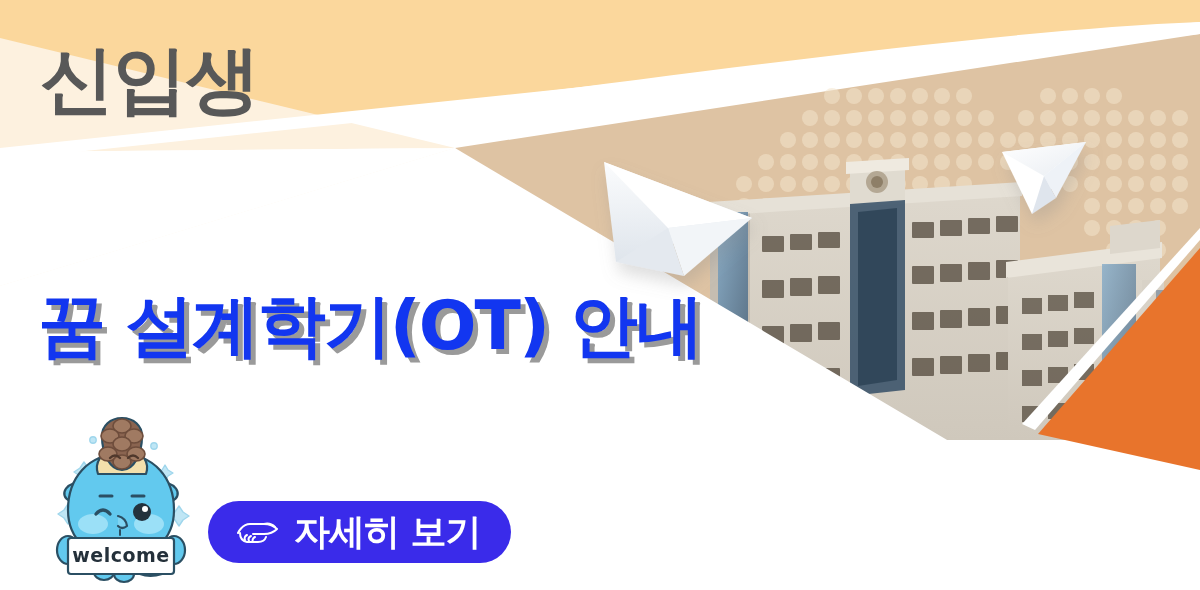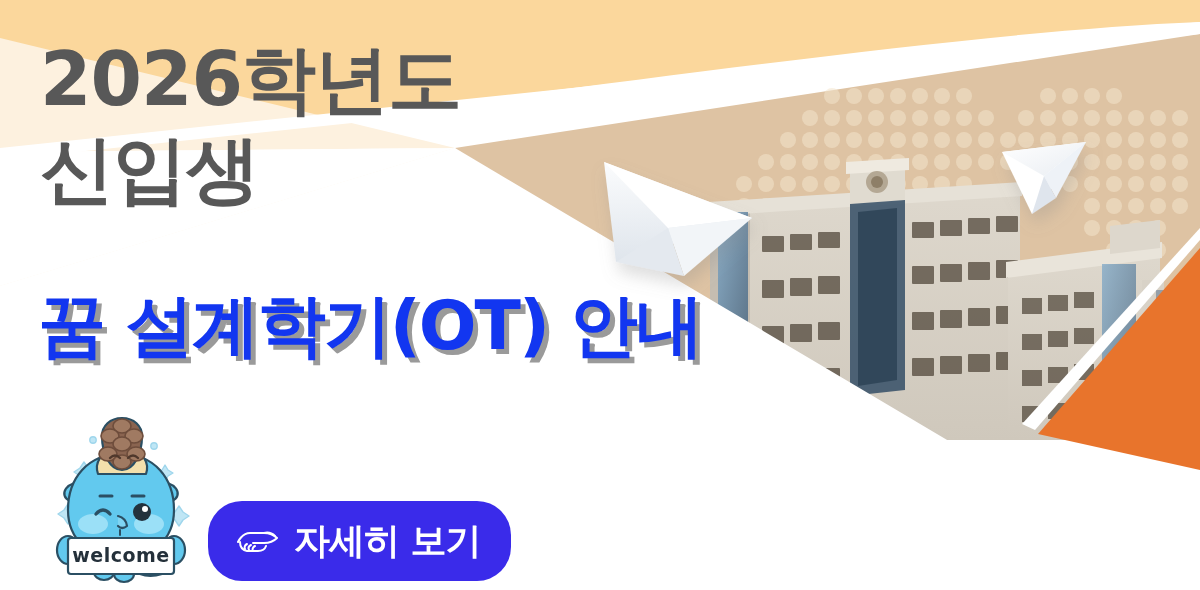--- a/index.html
+++ b/index.html
@@ -67,21 +67,21 @@
     color: #1236F0;
     white-space: nowrap;
     text-shadow: 5px 5px 0 #9a9a9a;
   }
 
   
   #cta-button {
     position: absolute;
     left: 208px;
     top: 501px;
-    height: 80px;
+    height: 62px;
     padding: 0 30px 0 26px;
     border: none;
     border-radius: 34px;
     background: #3A2BEA;
     display: flex;
     align-items: center;
     gap: 14px;
     cursor: pointer;
     z-index: 14;
   }
@@ -416,21 +416,20 @@
       <g filter="url(#softShadow)">
         <path d="M1002,152 L1086,142 L1032,214 Z" fill="#ffffff"></path>
         <path d="M1002,152 L1086,142 L1044,176 Z" fill="url(#planeGradA)"></path>
         <path d="M1044,176 L1086,142 L1056,198 Z" fill="#eef2f7"></path>
         <path d="M1032,214 L1044,176 L1056,198 Z" fill="#dfe5ed"></path>
       </g>
     </svg>
   </div>
 
   <div id="headline-group">
-    <div class="head-line">2026학년도</div>
     <div class="head-line">신입생</div>
   </div>
 
   <div id="title-main">꿈 설계학기(OT) 안내</div>
 
   <div id="mascot">
     <svg viewBox="0 0 170 178" xmlns="http://www.w3.org/2000/svg">
       <g stroke="#2b4f63" stroke-width="2.2" stroke-linejoin="round" stroke-linecap="round">
 
         <g fill="#bfe6f5" stroke="#9fd6ec" stroke-width="1.4">

